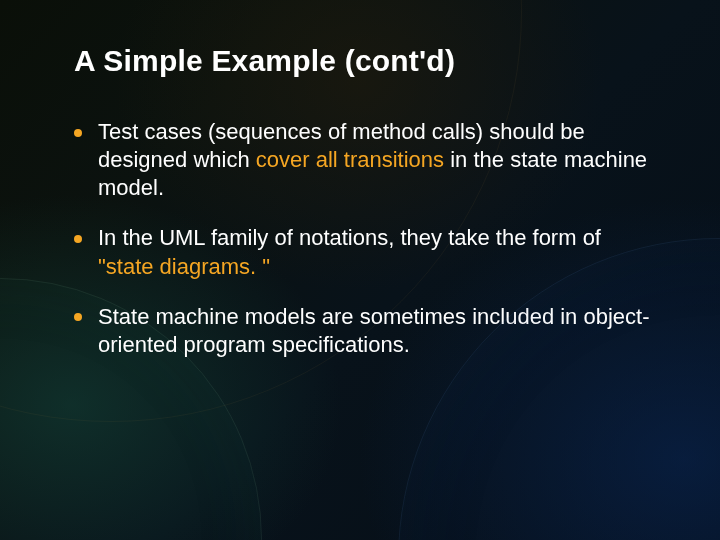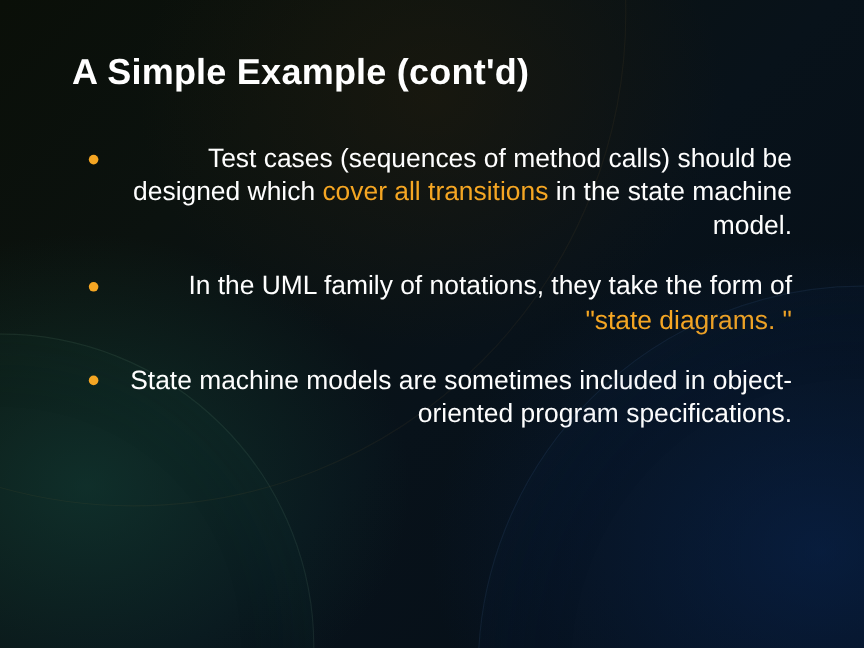--- a/index.html
+++ b/index.html
@@ -46,33 +46,32 @@
   .ring2 {
     position: absolute;
     width: 820px; height: 820px;
     left: -300px; top: -400px;
     border: 1px solid rgba(160,130,70,0.08);
     border-radius: 50%;
     pointer-events: none;
   }
 
   h1.title {
-    margin: 0 0 40px 0;
+    margin: 0 0 40px 14px;
     font-family: Arial, Helvetica, sans-serif;
     font-weight: bold;
     font-size: 30px;
     color: #fff;
     letter-spacing: 0.2px;
   }
 
   ul.bullets {
     list-style: none;
     margin: 0;
     padding: 0 0 0 10px;
-    text-align: right;
   }
   ul.bullets > li {
     position: relative;
     padding-left: 28px;
     margin-bottom: 22px;
     font-size: 22px;
     line-height: 1.28;
     color: #fefefe;
   }
   ul.bullets > li::before {

